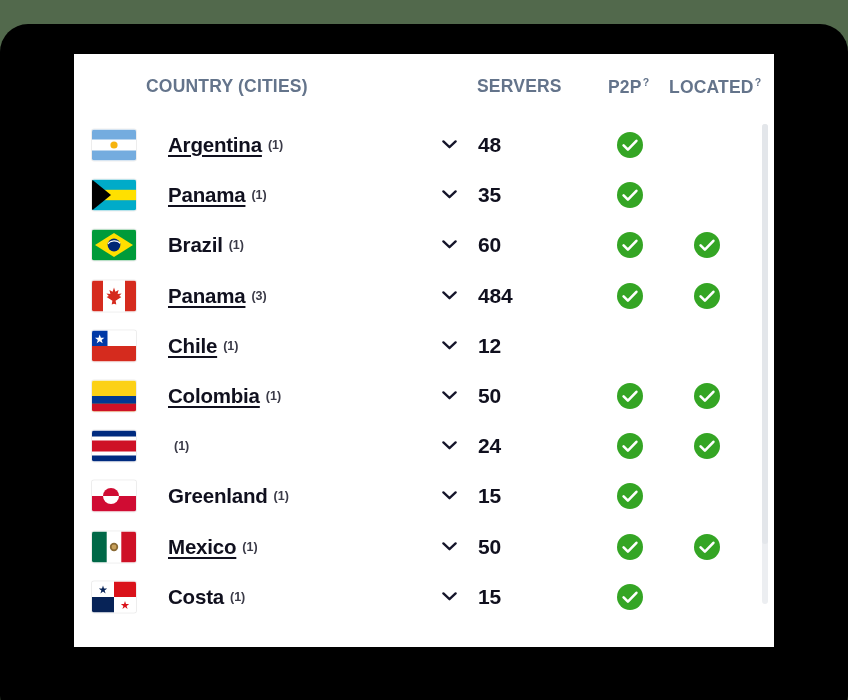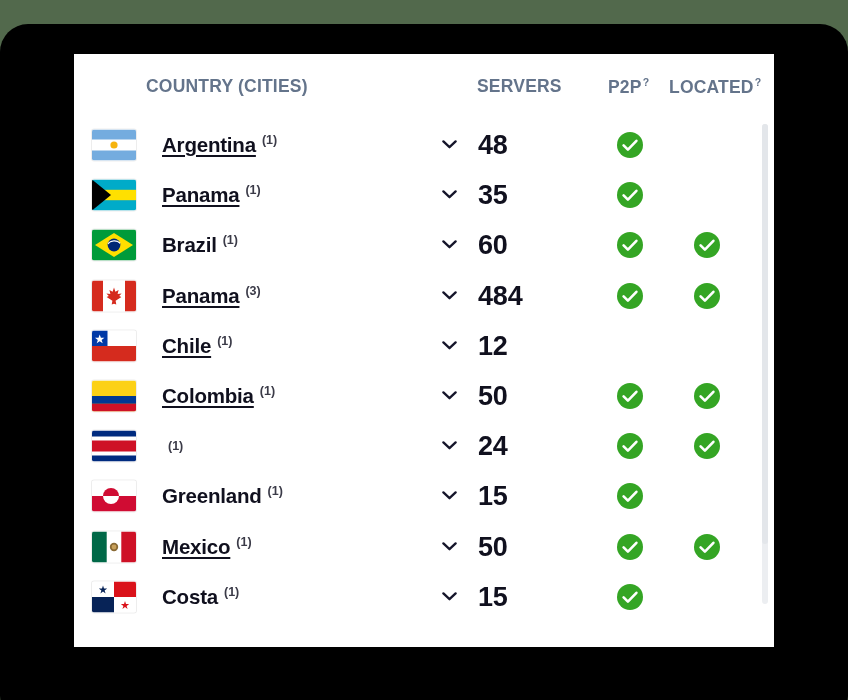--- a/index.html
+++ b/index.html
@@ -88,26 +88,26 @@
     height: 31px;
     border-radius: 2px;
     overflow: hidden;
     box-shadow: 0 0 0 1px rgba(0,0,0,0.07);
     background: #fff;
   }
   .flag svg { display: block; width: 44px; height: 31px; }
 
   .cname {
     position: absolute;
-    left: 88px;
+    left: 94px;
     top: 50%;
     transform: translateY(-50%);
     white-space: nowrap;
     display: flex;
-    align-items: flex-start;
+    align-items: center;
   }
   .cname-text {
     color: #10101e;
     font-size: 20.5px;
     font-weight: bold;
     letter-spacing: -0.2px;
   }
   .cname-text.link {
     text-decoration: underline;
     text-decoration-thickness: 1.6px;
@@ -132,21 +132,21 @@
     justify-content: center;
   }
   .chev svg { display:block; }
 
   .servers {
     position: absolute;
     left: 404px;
     top: 50%;
     transform: translateY(-50%);
     color: #10101e;
-    font-size: 27px;
+    font-size: 21px;
     font-weight: bold;
     letter-spacing: -0.2px;
   }
 
   .check {
     position: absolute;
     top: 50%;
     transform: translateY(-50%);
     width: 26px;
     height: 26px;

